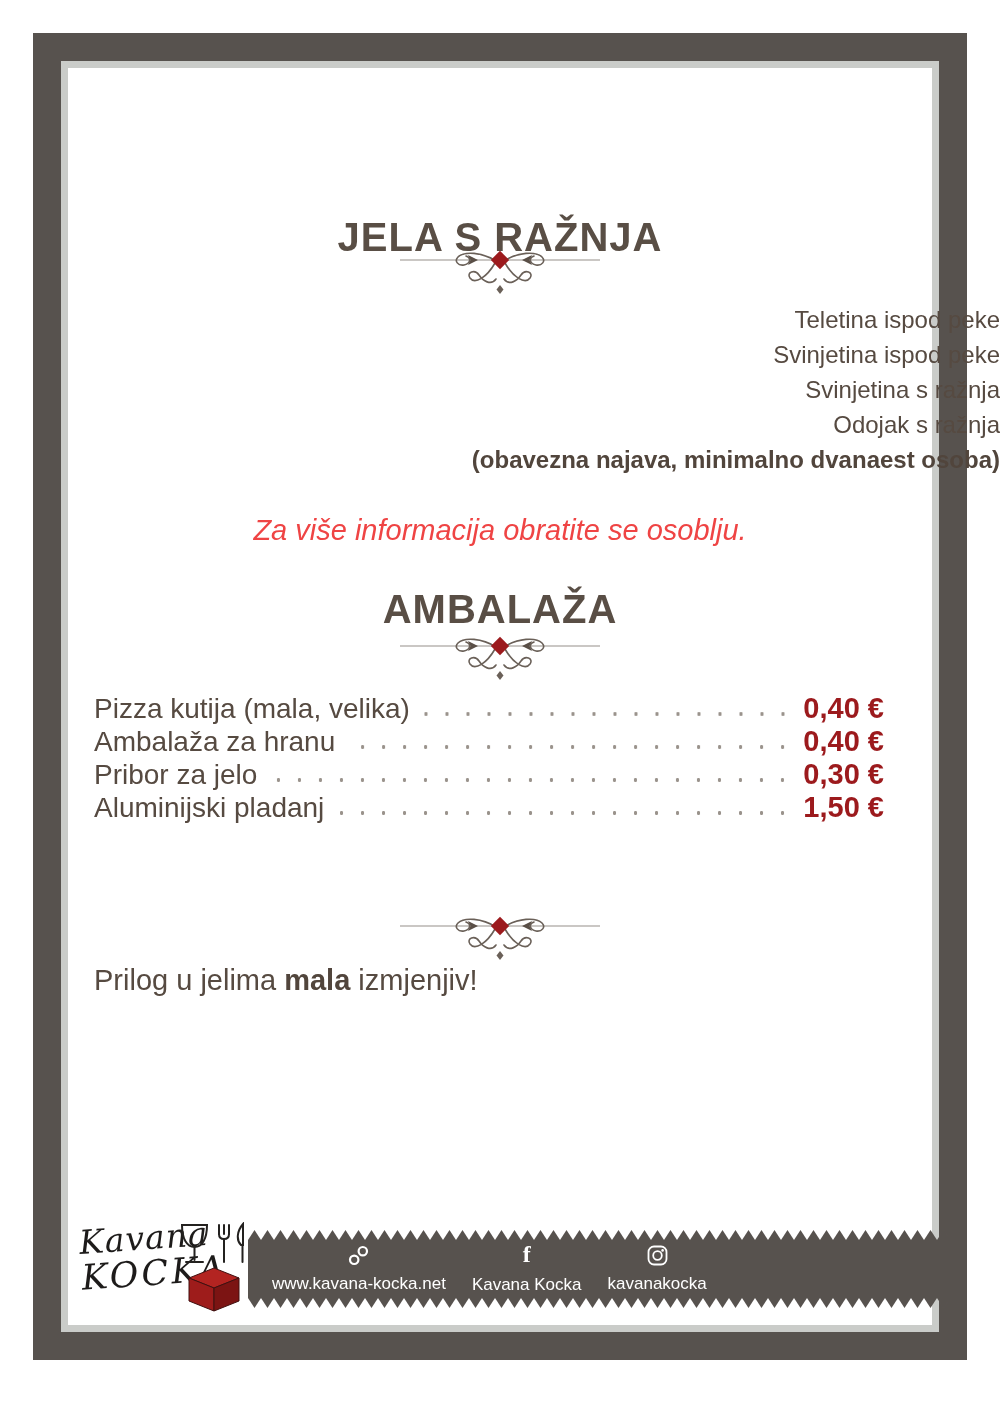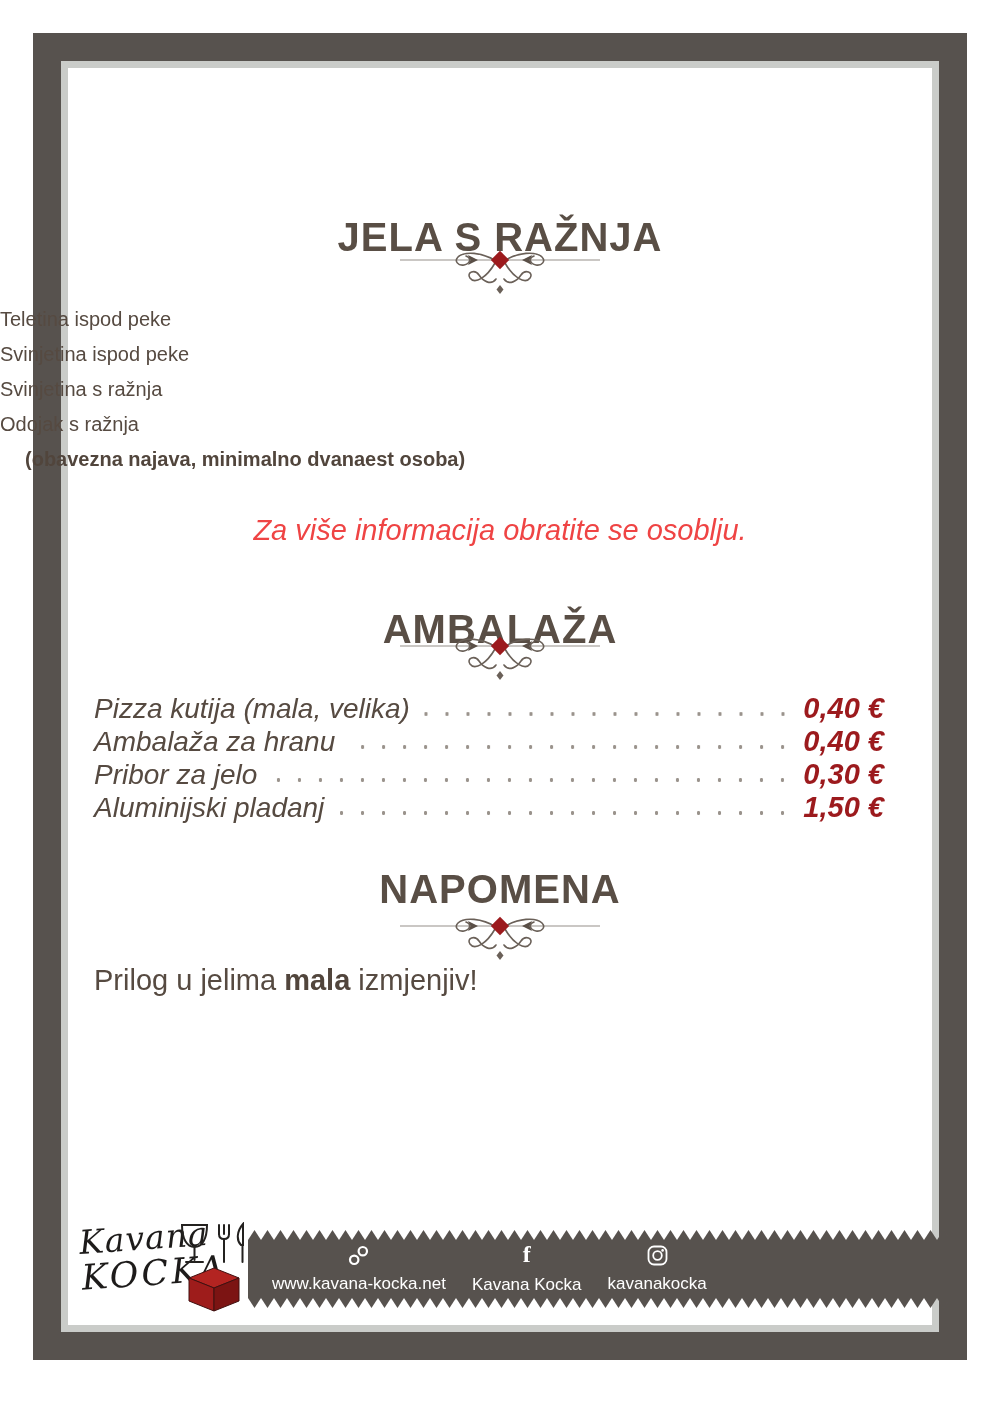--- a/index.html
+++ b/index.html
@@ -12,39 +12,39 @@
   .frame-dark{position:absolute;left:33px;top:33px;width:934px;height:1327px;background:#57524e;}
   .frame-light{position:absolute;left:28px;top:28px;right:28px;bottom:28px;background:#caccc9;}
   .frame-page{position:absolute;left:7px;top:7px;right:7px;bottom:7px;background:#ffffff;}
   .content{position:absolute;inset:0;}
   
   .section-title{
     position:absolute;left:0;width:1000px;text-align:center;
     font-size:40px;font-weight:bold;letter-spacing:1px;color:#594e45;line-height:46px;
   }
   #grill-title{top:202px;margin-top:12px;}
-  #packaging-title{top:586px;margin-top:20px;}
+  #packaging-title{top:586px;}
   #remark-title{top:866px;}
   .ornament{position:absolute;left:390px;width:220px;height:46px;}
   #orn1{top:250px;}
   #orn2{top:636px;}
   #orn3{top:916px;}
   
   .dish-list{
-    position:absolute;top:302px;left:0;width:1000px;text-align:left;
-    font-size:20px;line-height:35px;color:#564a41;
+    position:absolute;top:302px;left:0;width:1000px;text-align:right;
+    font-size:24px;line-height:35px;color:#564a41;
   }
   .dish-note{font-weight:bold;color:#51453c;margin-left:25px;}
   .info-italic{
     position:absolute;top:514px;left:0;width:1000px;text-align:center;
     font-size:29px;font-style:italic;color:#ef4444;
   }
   
   .price-list{position:absolute;left:94px;top:692px;width:790px;}
-  .price-row{display:flex;align-items:baseline;height:33px;font-style:italic;}
+  .price-row{display:flex;align-items:baseline;height:33px;}
   .price-label{font-size:28px;color:#564a41;white-space:nowrap;}
   .price-dots{
     flex:1;height:6px;align-self:flex-end;margin:0 10px 8px 10px;
     background-image:radial-gradient(circle, #9a938c 1.7px, rgba(0,0,0,0) 2px);
     background-size:21px 6px;background-repeat:repeat-x;background-position:right bottom;
   }
   .price-value{font-size:29px;font-weight:bold;color:#9c1a1d;white-space:nowrap;}
   
   .remark-text{position:absolute;left:94px;top:964px;font-size:29px;color:#564a41;}
   .remark-text b{color:#51453c;}
@@ -139,21 +139,20 @@
       <span class="price-dots"></span>
       <span class="price-value">0,30 €</span>
     </div>
     <div class="price-row">
       <span class="price-label">Aluminijski pladanj</span>
       <span class="price-dots"></span>
       <span class="price-value">1,50 €</span>
     </div>
   </div>
 
-  <div class="section-title" id="remark-title">NAPOMENA</div>
 
   <svg class="ornament" id="orn3" viewBox="0 0 220 46">
     <line x1="10" y1="10" x2="210" y2="10" stroke="#b8b4b0" stroke-width="1.5"></line>
     <g stroke="#6a6058" fill="none" stroke-width="1.6" stroke-linecap="round">
       <path d="M106,11 C92,2 74,1 68,7 C64,11 68,16 74,15 C80,14 82,8 76,6"></path>
       <path d="M105,13 C97,27 85,35 80,28 C76,22 85,19 89,25 C93,31 101,36 106,29"></path>
       <path d="M114,11 C128,2 146,1 152,7 C156,11 152,16 146,15 C140,14 138,8 144,6"></path>
       <path d="M115,13 C123,27 135,35 140,28 C144,22 135,19 131,25 C127,31 119,36 114,29"></path>
     </g>
     <path d="M88,10 l-10,-5 l2.5,5 l-2.5,5 z" fill="#5a4f47"></path>

